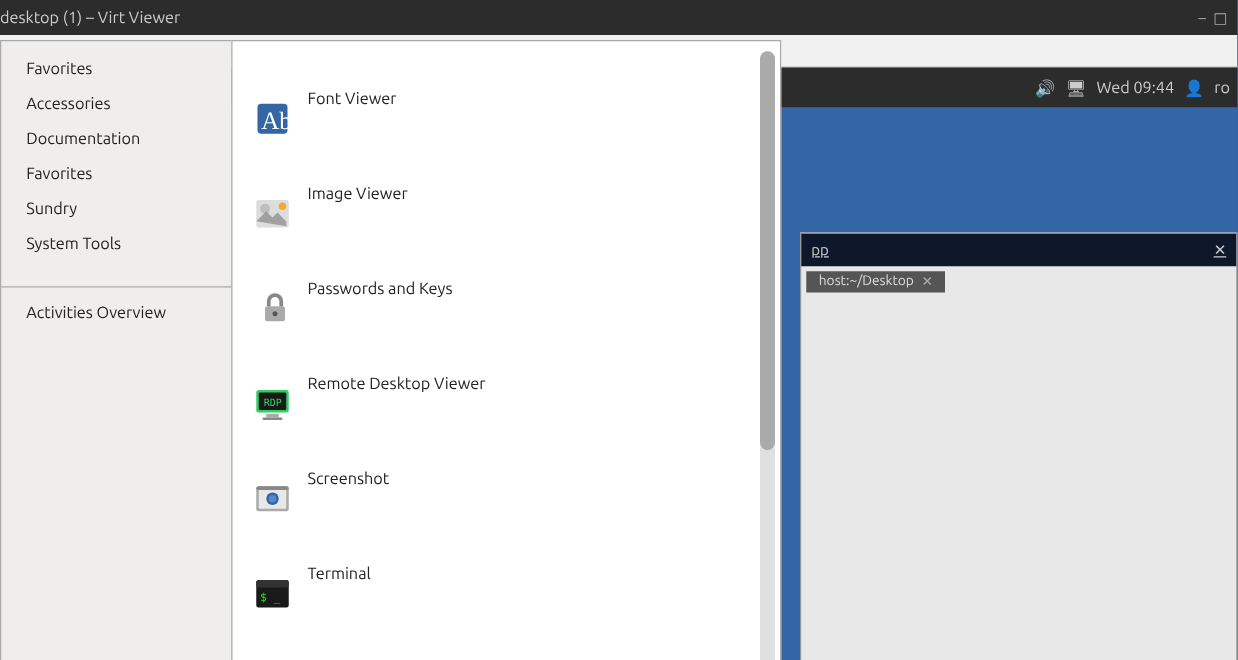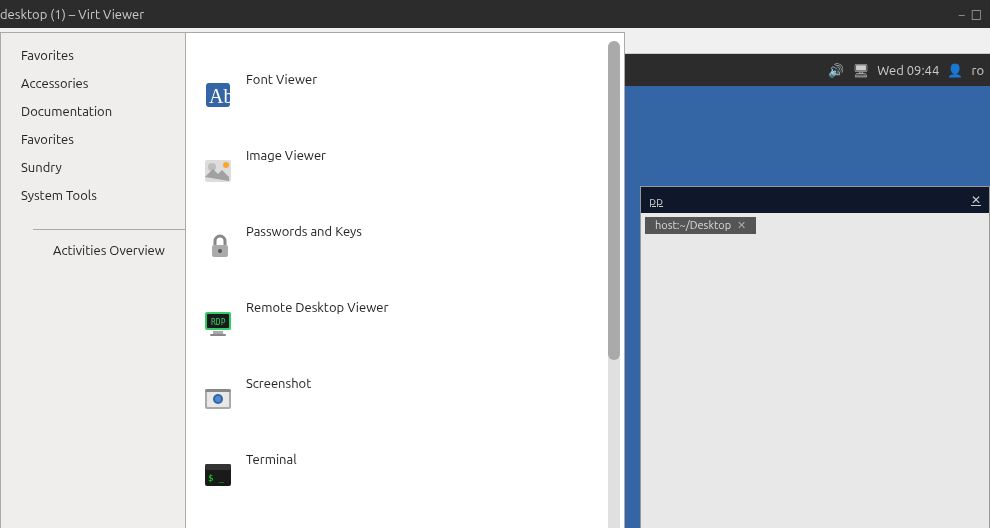--- a/index.html
+++ b/index.html
@@ -119,21 +119,20 @@
       color: #222;
       cursor: pointer;
       font-size: 13px;
       white-space: nowrap;
     }
     .dropdown-left-item.active { background: #3465a4; color: #fff; }
     .dropdown-left-bottom {
       margin-top: 20px;
       border-top: 1px solid #aaa;
       padding-top: 6px;
-      margin-left: 32px;
     }
     .dropdown-right {
       background: #fff;
       width: 440px;
       border: 1px solid #aaa;
       padding: 8px 0;
       position: relative;
     }
     .dropdown-right-item {
       display: flex;

